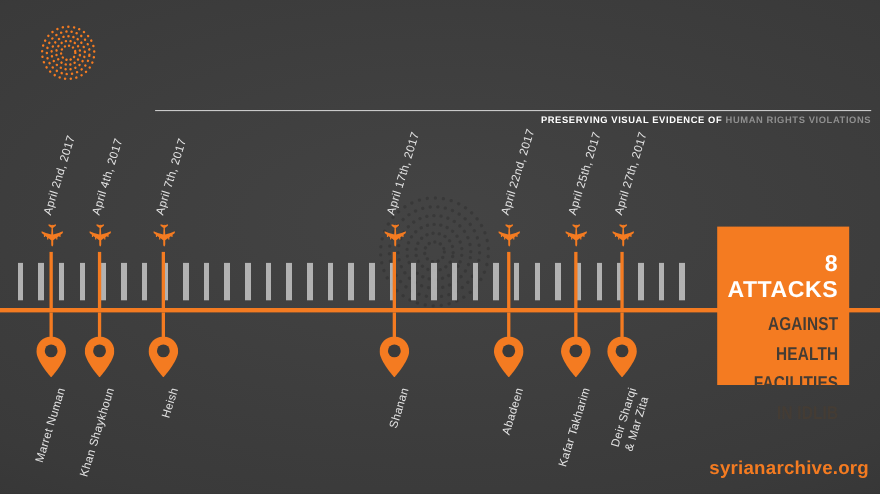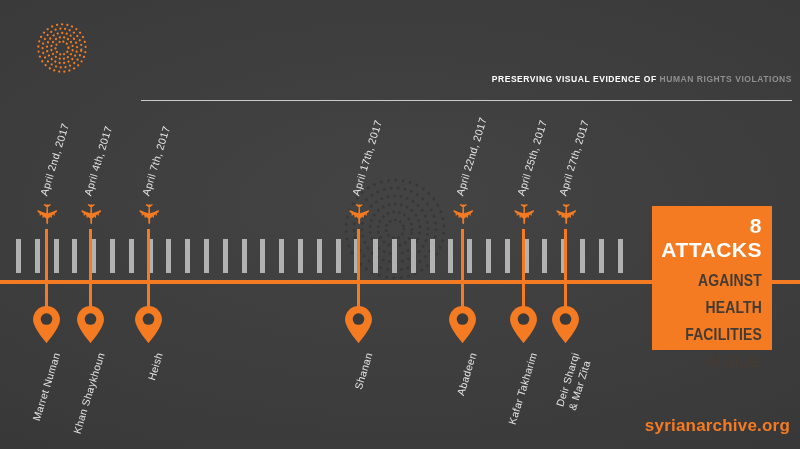--- a/index.html
+++ b/index.html
@@ -8,21 +8,21 @@
     background: radial-gradient(ellipse 130% 110% at 50% 45%, #444444 0%, #3a3a3a 55%, #2b2b2b 100%);
     font-family:"Liberation Sans", sans-serif;
   }
 
   
   .logo { position:absolute; left:35px; top:21px; }
   .logo-ring { fill:none; stroke:var(--accent,#f47b21); stroke-linecap:round; }
   .brand { position:absolute; left:14px; top:88px; font-size:12.5px; font-weight:bold;
            letter-spacing:2.2px; color:#f2f2f2; white-space:nowrap; }
   .header-line { position:absolute; left:141px; top:100px; width:651px; height:1px; background:#c9c9c9; }
-  .tagline { position:absolute; right:8px; top:74px; font-size:8.5px; letter-spacing:.55px; white-space:nowrap; }
+  .tagline { position:absolute; right:8px; top:104px; font-size:8.5px; letter-spacing:.55px; white-space:nowrap; }
   .tagline .bold { color:#ffffff; font-weight:bold; }
   .tagline .muted { color:var(--muted-text,#8f8f8f); font-weight:bold; }
 
   
   .bg-dots { position:absolute; left:336px; top:170px; opacity:.5; }
   .bgdot-ring { fill:none; stroke:#2f2f2f; stroke-linecap:round; }
 
   
   .ticks { position:absolute; left:16px; top:239px; width:616px; height:34px; opacity:.85;
     background:repeating-linear-gradient(90deg, var(--tick,#c6c6c6) 0px, var(--tick,#c6c6c6) 5px,
@@ -40,21 +40,21 @@
   .stem-bottom { top:284px; height:23px; }
   .pin { position:absolute; left:-13.5px; top:306px; width:27px; height:37px; }
   .pin-body { fill:var(--accent,#f47b21); }
   .pin-hole { fill:var(--background,#3a3a3a); }
   .loc { position:absolute; left:5px; top:351px; width:0; }
   .loc-label { position:absolute; right:0; top:0; transform-origin:100% 0; transform:rotate(-73deg);
     white-space:pre; font-size:10.5px; letter-spacing:.3px; color:#e4e4e4; line-height:1.25; }
 
   
   .callout { position:absolute; left:652px; top:206px; width:120px; height:144px;
-    background:var(--accent,#f47b21); box-sizing:border-box; padding:8px 10px 0 8px; text-align:right; }
+    background:var(--accent,#f47b21); box-sizing:border-box; padding:22px 10px 0 8px; text-align:right; }
   .callout-headline { color:#ffffff; font-size:21px; font-weight:bold; letter-spacing:.5px; }
   .callout-subline { margin-top:6px; color:var(--callout-text-dark,#443c34); font-size:17px; font-weight:bold;
     line-height:1.58; white-space:pre-line; transform:scaleX(.82); transform-origin:100% 0; letter-spacing:.2px; }
 
   
   .website { position:absolute; right:10px; top:416px; color:var(--accent,#f47b21);
     font-size:17px; font-weight:bold; letter-spacing:.2px;margin-left:29px; }
 </style>
 </head>
 <body>

